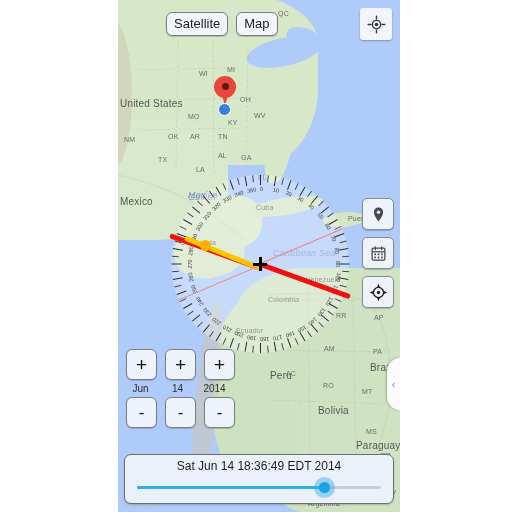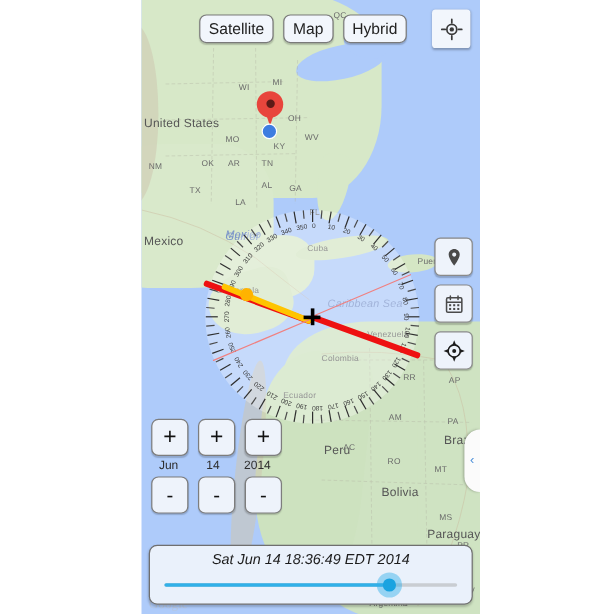--- a/index.html
+++ b/index.html
@@ -91,21 +91,21 @@
   #dateCtl .row{display:flex;gap:8px;}
   #dateCtl .sq{width:29px;height:29px;background:#eef3fb;border:1px solid #7d7d7d;border-radius:6px;
                display:flex;align-items:center;justify-content:center;font-size:19px;color:#111;
                box-shadow:0 1px 1px rgba(0,0,0,.18);}
   #dateCtl .sq.minus{font-size:17px;}
   #dateCtl .lblrow{display:flex;gap:8px;margin:3px 0;}
   #dateCtl .lbl{width:29px;text-align:center;font-size:10px;color:#2d2d2d;}
 
   
   #timePanel{position:absolute;left:6px;right:6px;bottom:8px;height:48px;background:#eaf1fb;
-             border:1px solid #6f6f6f;border-radius:7px;box-shadow:0 1px 2px rgba(0,0,0,.2);font-style:italic;}
+             border:1px solid #6f6f6f;border-radius:7px;box-shadow:0 1px 2px rgba(0,0,0,.2);}
   #timeText{position:absolute;left:0;right:0;top:4px;text-align:center;font-size:12px;color:#1c1c1c;}
   #sliderTrack{position:absolute;left:12px;right:12px;top:31px;height:3px;background:#c9cdd2;border-radius:2px;}
   #sliderFill{position:absolute;left:0;top:0;height:3px;background:#31b0e8;border-radius:2px;}
   #sliderHalo{position:absolute;top:-9px;width:21px;height:21px;border-radius:50%;background:rgba(49,176,232,.45);}
   #sliderKnob{position:absolute;top:-4px;width:11px;height:11px;border-radius:50%;background:#1aa3e0;}
 
   #googleWm{position:absolute;left:6px;bottom:2px;font-size:11px;color:#b7c6dd;font-family:"Liberation Serif",serif;}
 
   .ic{display:block;}
 </style>
@@ -322,21 +322,20 @@
     <div id="pin">
       <div id="pinTail"></div>
         <div id="pinHead"></div>
         <div id="pinDot"></div>
     </div>
     <div id="bluedot"></div>
 
     <div id="mapTypes">
       <div class="btnWhite">Satellite</div>
       <div class="btnWhite">Map</div>
-      <div class="btnWhite">Hybrid</div>
     </div>
 
 
     <div id="myLocTop">
       <svg class="ic" width="19" height="19" viewBox="0 0 24 24">
         <circle cx="12" cy="12" r="5.2" fill="none" stroke="#3a3a3a" stroke-width="1.8"></circle>
         <circle cx="12" cy="12" r="2.3" fill="#3a3a3a"></circle>
         <g stroke="#3a3a3a" stroke-width="1.8" stroke-linecap="round">
           <path d="M12 1.5v3.6M12 18.9v3.6M1.5 12h3.6M18.9 12h3.6"></path>
         </g>

